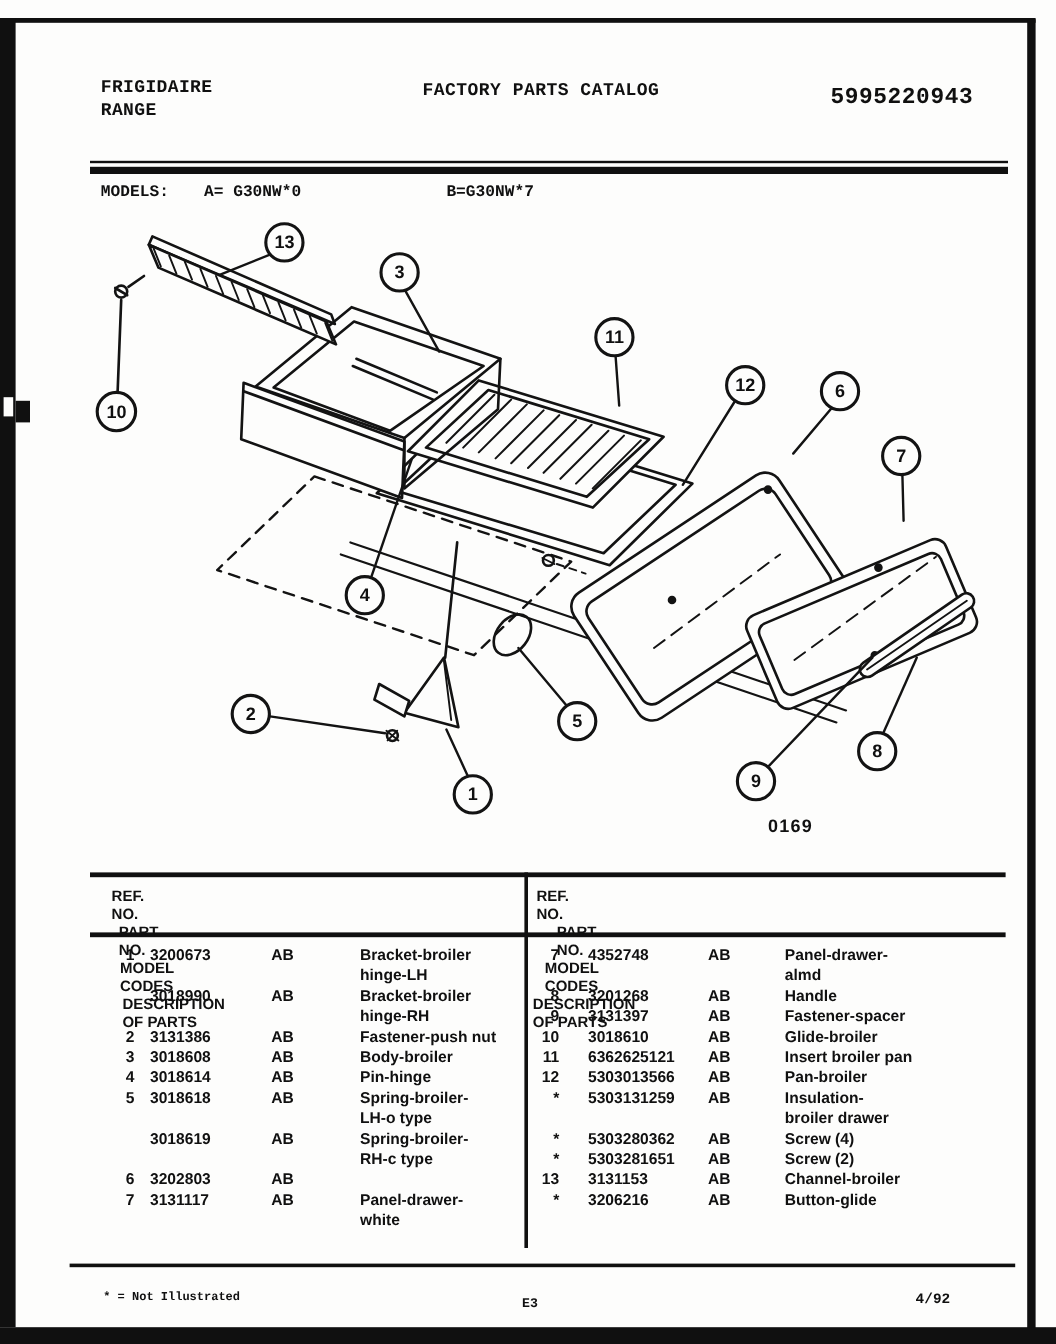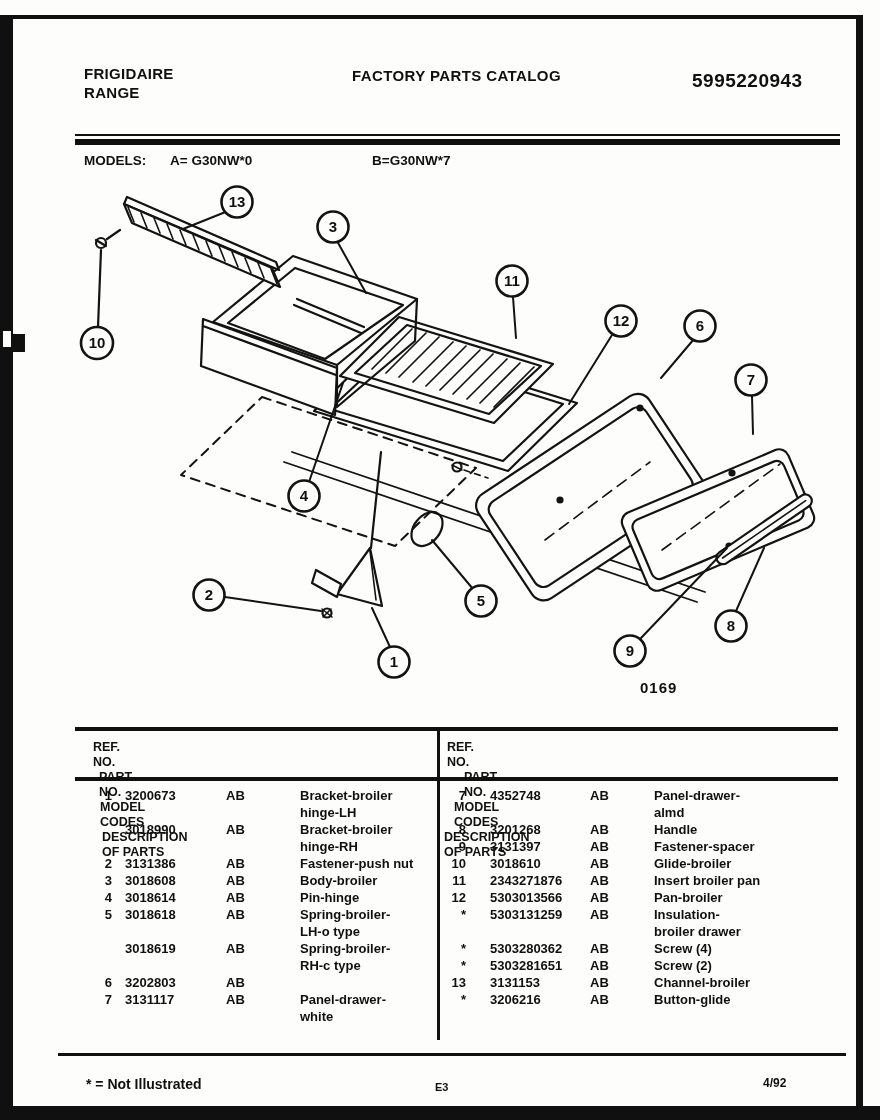--- a/index.html
+++ b/index.html
@@ -2,21 +2,21 @@
 <html><head>
 <meta charset="utf-8">
 <style>
   html,body{margin:0;padding:0;}
   body{
     width:880px;height:1120px;position:relative;background:#f4f2ee;
     font-family:"Liberation Sans",sans-serif;font-weight:bold;color:#101010;
     overflow:hidden;
   }
   .page{position:absolute;left:0;top:0;width:880px;height:1120px;background:#fdfdfc;}
-  .abs{position:absolute;}
+  .abs{position:absolute;font-family:Liberation Mono, monospace;}
   .blk{background:#101010;}
   
   .brand{left:84px;top:64px;font-size:15px;line-height:19px;letter-spacing:.3px;}
   .title{left:352px;top:67px;font-size:15px;letter-spacing:.4px;}
   .pubnum{left:692px;top:70px;font-size:19px;letter-spacing:.5px;}
   .models{top:153px;font-size:13.5px;}
   .m-label{left:84px;}
   .m-a{left:170px;}
   .m-b{left:324px;padding-left:48px;}
   
@@ -43,21 +43,21 @@
   .ptable-right,.pheader.h-right{left:440px;width:380px;}
   .cell-ref{text-align:right;}
   .h-ref{text-align:left;padding-left:7px;}
   .ptable-left .cell-part,.h-left .h-part{padding-left:13px;}
   .ptable-right .cell-part,.h-right .h-part{padding-left:24px;}
   .cell-codes,.h-codes{padding-left:14px;}
   .ptable-left .cell-desc,.h-left .h-desc{padding-left:16px;}
   .ptable-right .cell-desc,.h-right .h-desc{padding-left:4px;}
   .cell-desc{white-space:pre-line;}
   
-  .f-note{left:86px;top:1076px;font-size:14px;}
+  .f-note{left:86px;top:1076px;font-size:10px;}
   .f-page{left:435px;top:1081px;font-size:11px;}
   .f-date{left:763px;top:1076px;font-size:12px;}
   
   svg.diagram{position:absolute;left:0;top:0;pointer-events:none;}
   svg.diagram text{font-family:"Liberation Sans",sans-serif;font-weight:bold;fill:#101010;stroke:none;}
   svg.diagram .callout-num{font-size:15px;text-anchor:middle;}
   svg.diagram .figcode{font-size:15px;letter-spacing:1px;}
 </style>
 </head>
 <body>
@@ -343,21 +343,21 @@
         <span class="cell-desc">Fastener-spacer</span>
       </div>
     <div class="prow">
         <span class="cell-ref">10</span>
         <span class="cell-part">3018610</span>
         <span class="cell-codes">AB</span>
         <span class="cell-desc">Glide-broiler</span>
       </div>
     <div class="prow">
         <span class="cell-ref">11</span>
-        <span class="cell-part">2343271876</span>
+        <span class="cell-part">6362625121</span>
         <span class="cell-codes">AB</span>
         <span class="cell-desc">Insert broiler pan</span>
       </div>
     <div class="prow">
         <span class="cell-ref">12</span>
         <span class="cell-part">5303013566</span>
         <span class="cell-codes">AB</span>
         <span class="cell-desc">Pan-broiler</span>
       </div>
     <div class="prow">

